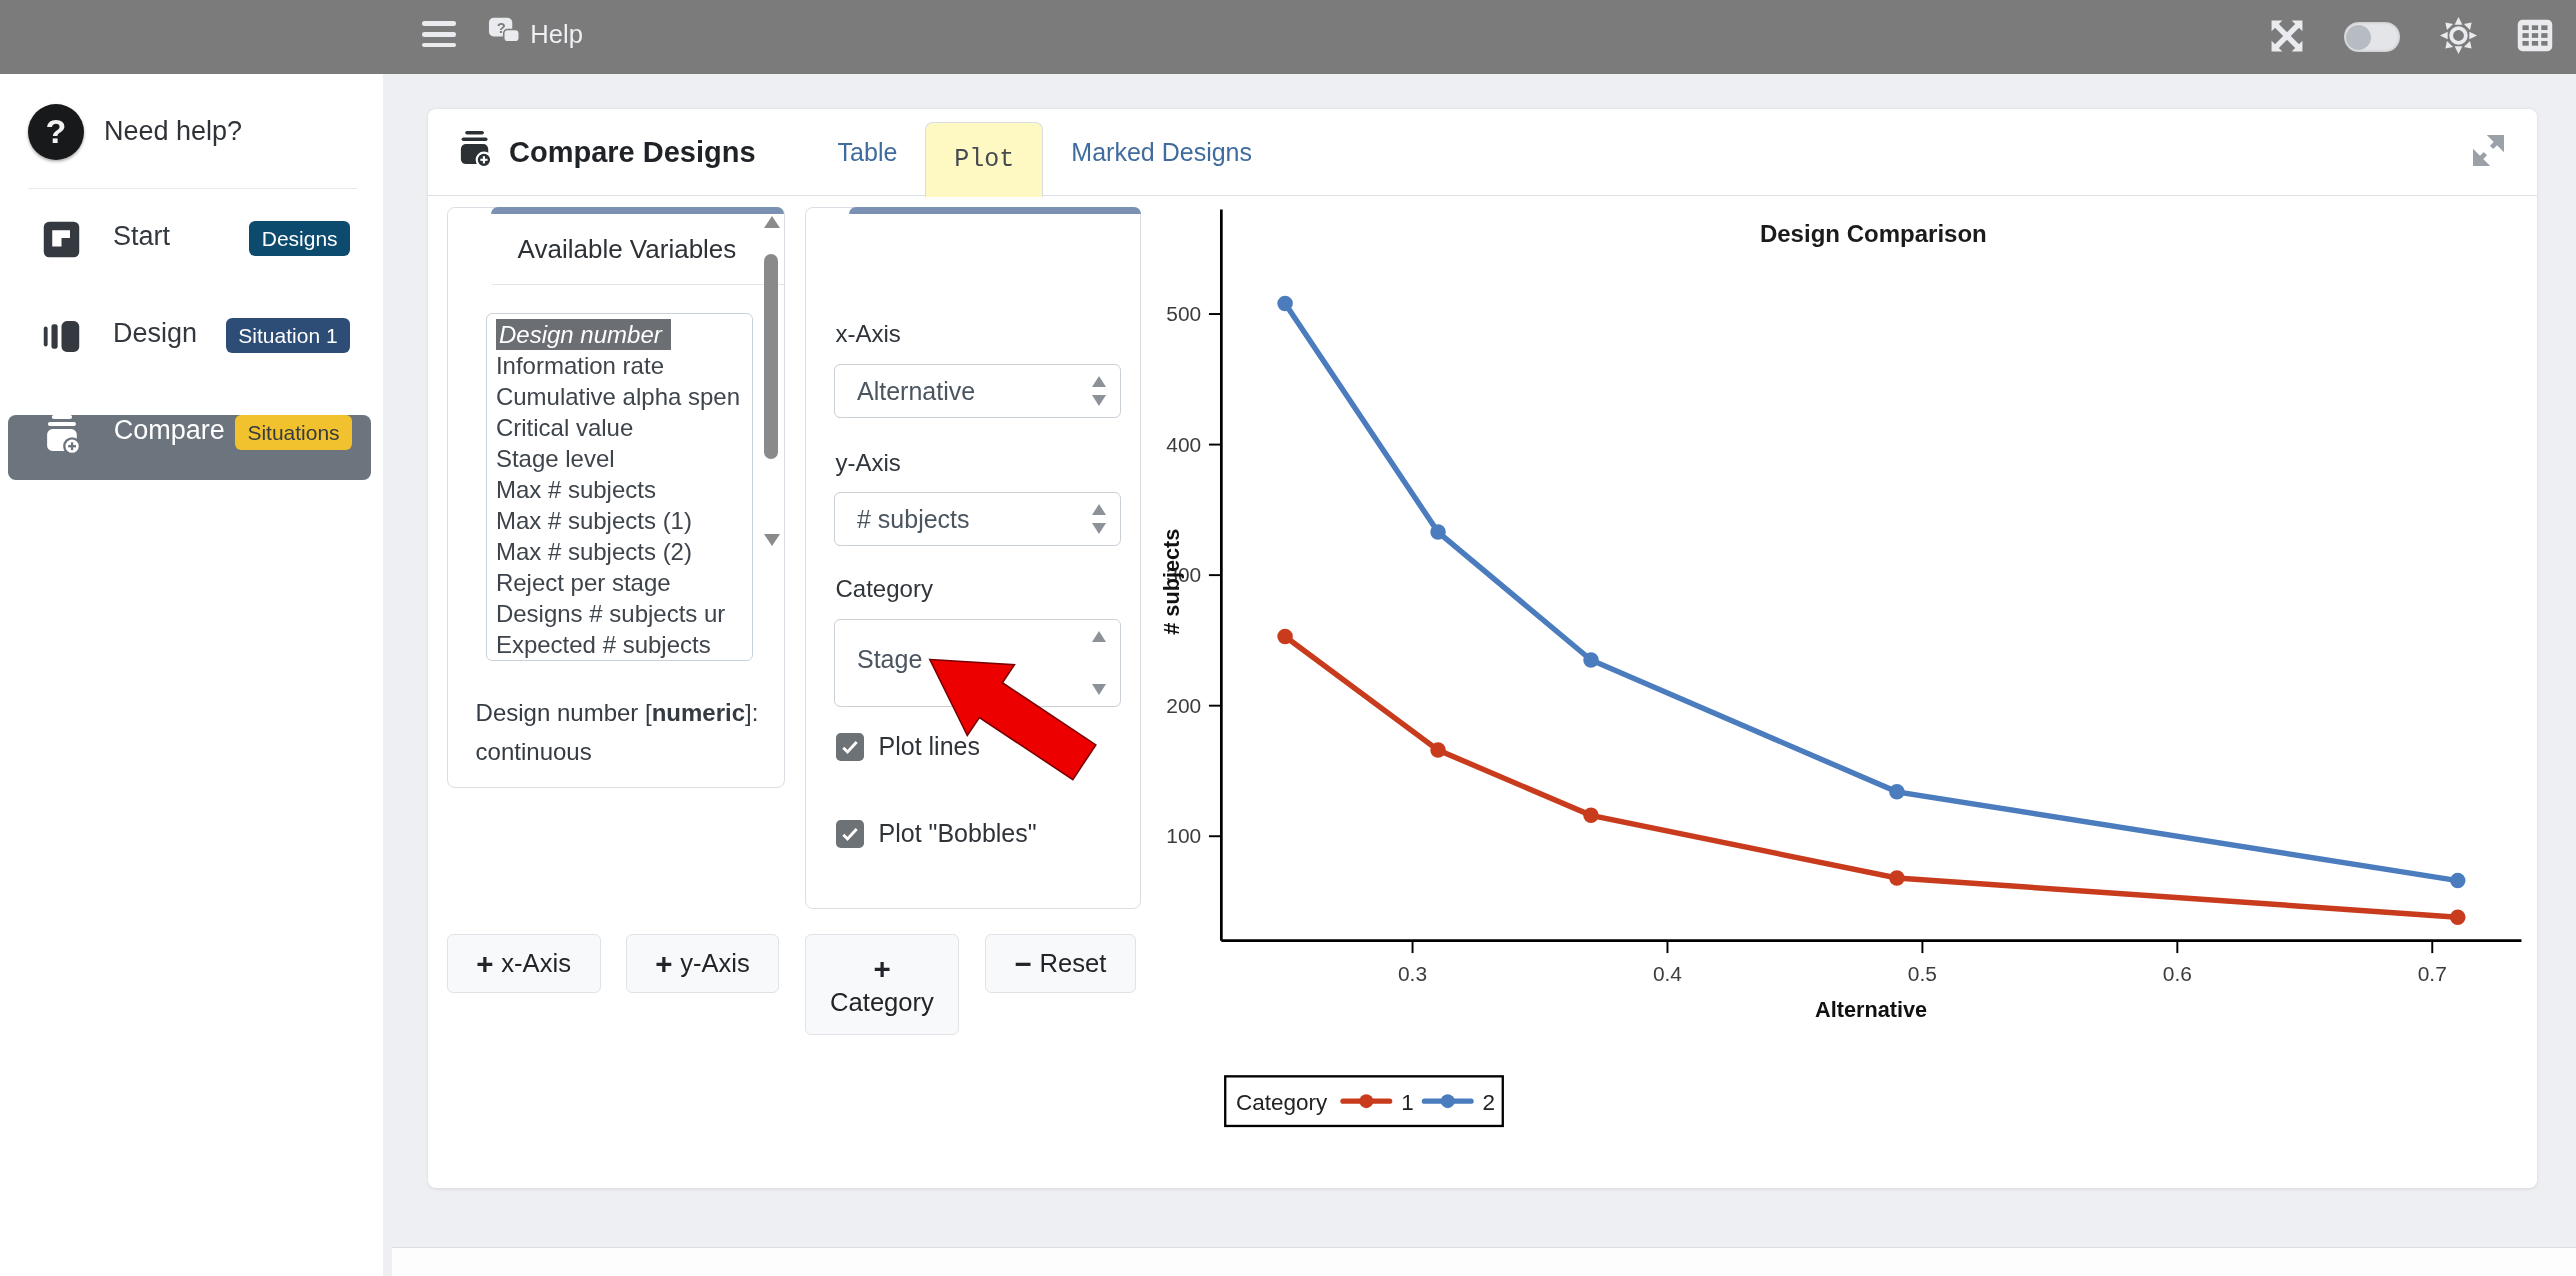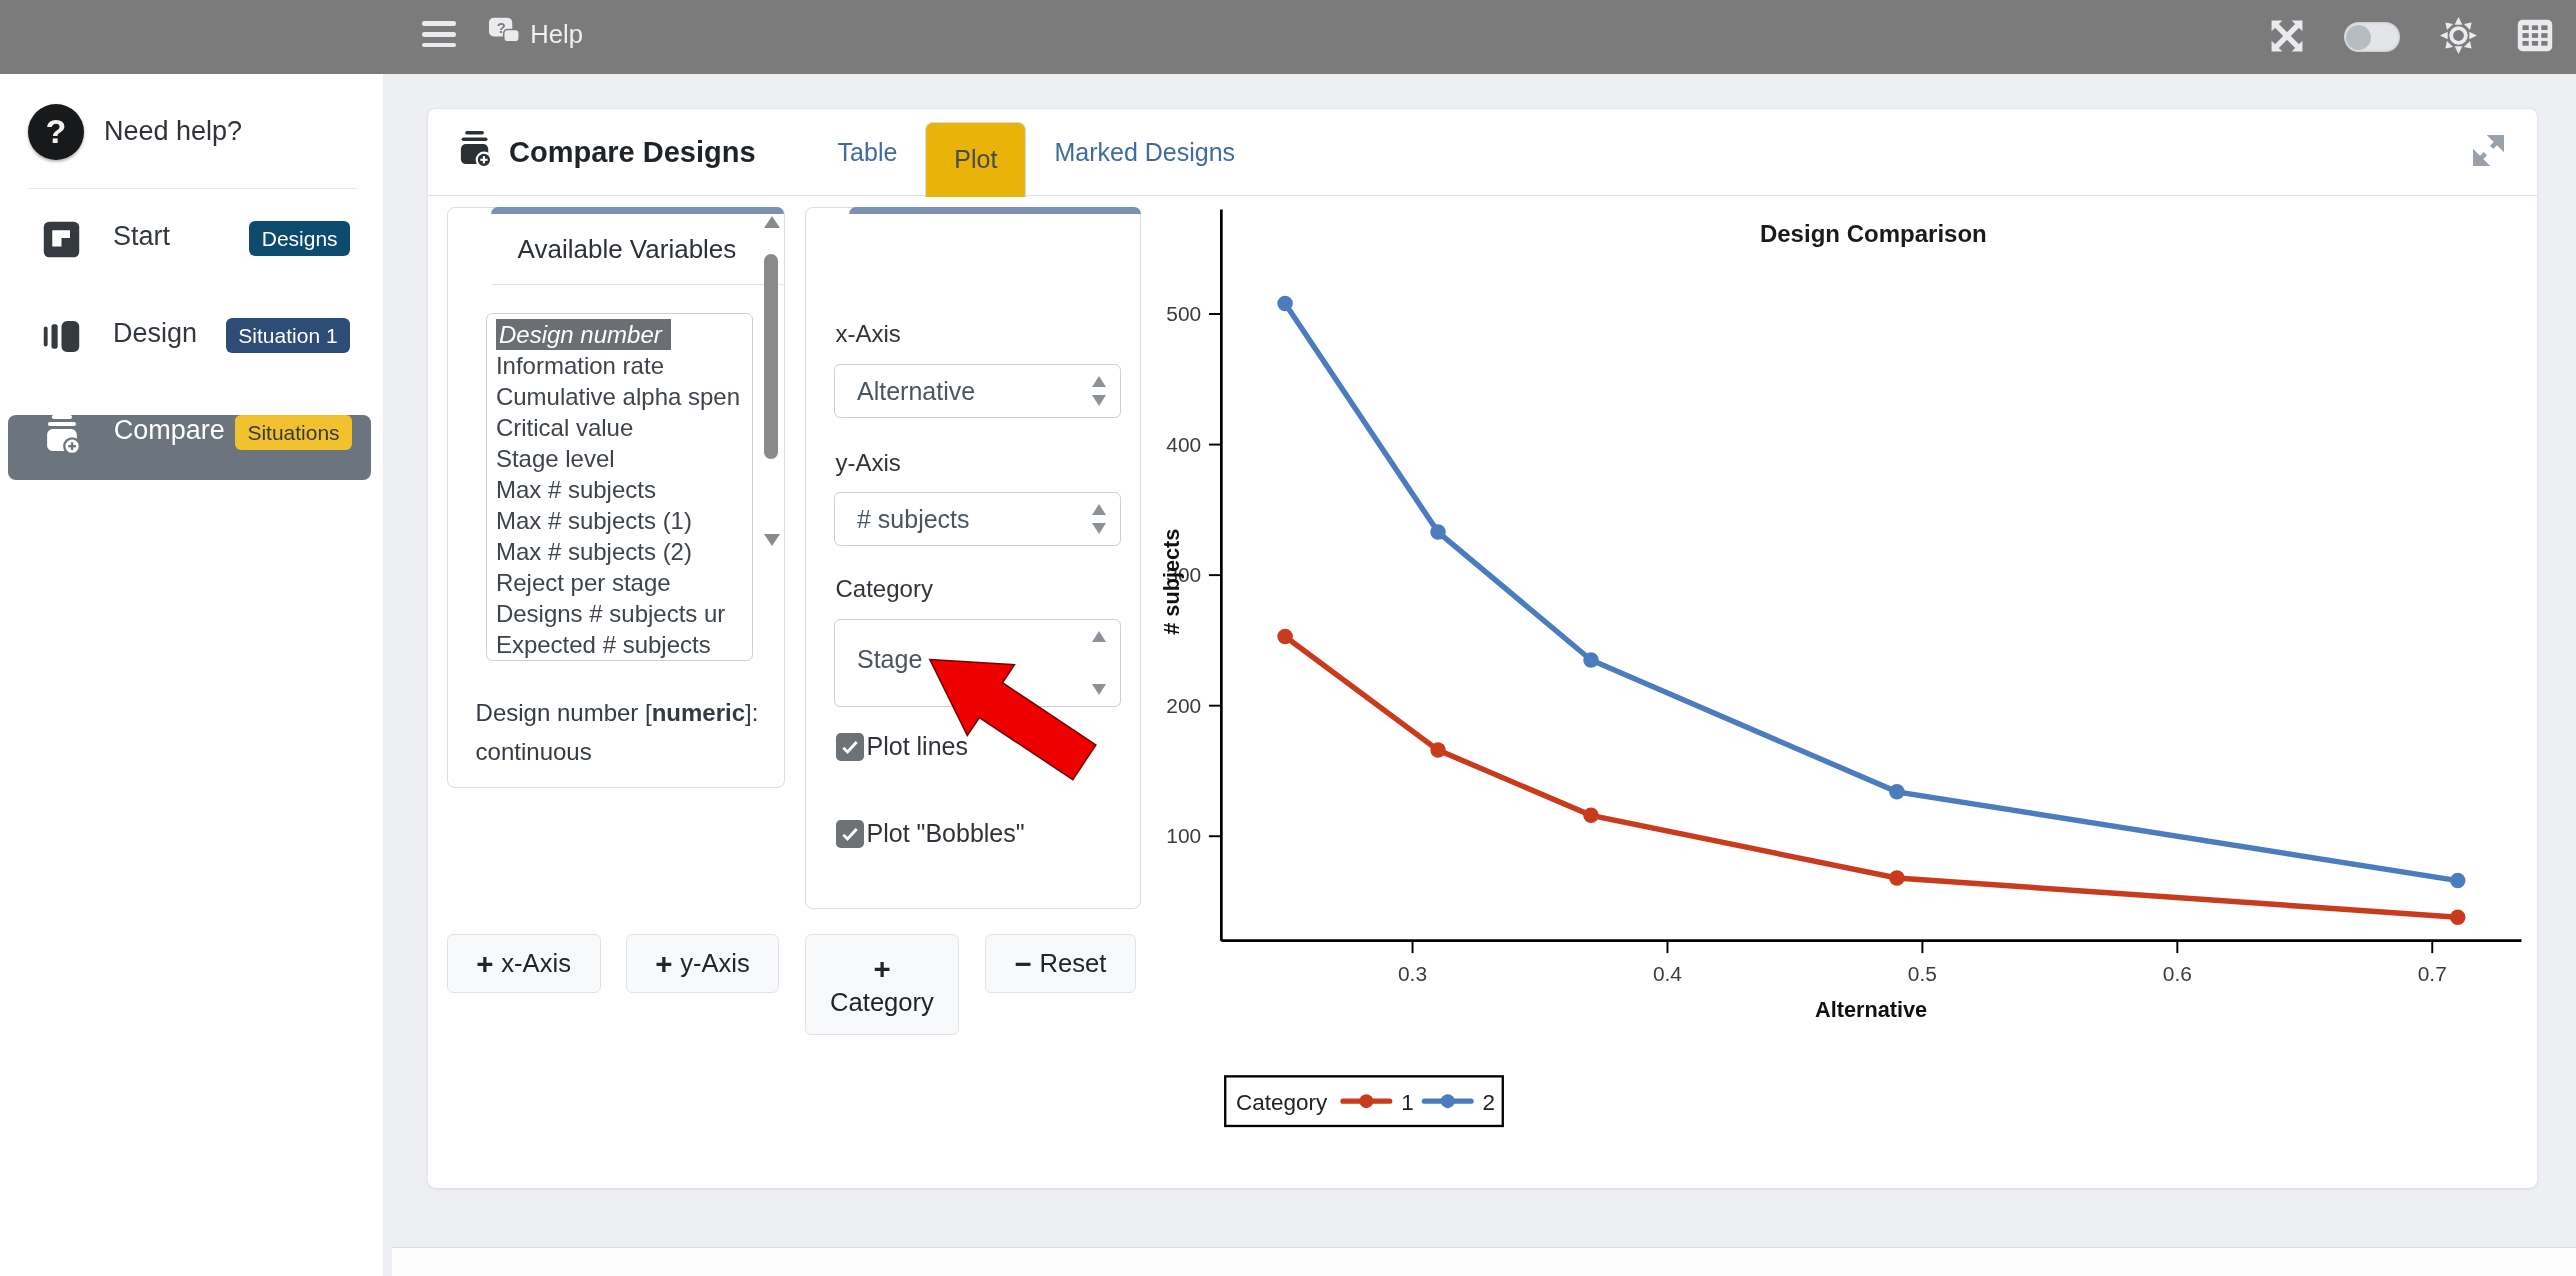--- a/index.html
+++ b/index.html
@@ -36,21 +36,21 @@
   .badge.yellow { background:#f2c12e; color:#343a40; }
 
   
   .main { position:absolute; left:392px; top:74px; width:2193px; height:1203px; background:#edeff3; }
   .footer { position:absolute; left:0; bottom:0; width:100%; height:30px; background:#fdfdfe; border-top:1.6px solid #d9dce1; }
 
   .card { position:absolute; left:36px; top:35px; width:2109px; height:1079px; background:#ffffff; border-radius:7.8px; box-shadow:0 0.8px 3.1px rgba(0,0,0,.10); }
   .card-header { position:relative; height:87px; display:flex; align-items:center; border-bottom:0.8px solid #dde1e6; padding-left:29.5px; }
   .card-title { display:flex; align-items:center; gap:15.5px; font-size:29px; font-weight:600; color:#1f2327; margin-right:54px; }
   .tab { font-size:25px; color:#3f6b9d; padding:0 28px; height:100%; display:flex; align-items:center; cursor:pointer; }
-  .tab.active { color:#464b50; background:#eab308; border:0.8px solid #d9dee3; border-bottom:none; border-radius:7.8px 7.8px 0 0; height:calc(100% - 11px); align-self:flex-end; margin-bottom:-1.6px; z-index:2; }
+  .tab.active { color:#464b50; background:#fef9c3; border:0.8px solid #d9dee3; border-bottom:none; border-radius:7.8px 7.8px 0 0; height:calc(100% - 11px); align-self:flex-end; margin-bottom:-1.6px; z-index:2;font-family:Liberation Mono, monospace; }
   .expand-corner { margin-left:auto; margin-right:33px; cursor:pointer; }
 
   
   .panel { position:absolute; background:#fff; border:0.8px solid #d9dee4; border-radius:7.8px;padding-left:44px; }
   .panel .accent { height:7px; background:#7b91b3; border-radius:7px 7px 0 0; margin:-0.8px -0.8px 0 -0.8px; }
   .panel-h { font-size:26px; color:#2c3136; padding:20px 26px 18.6px 26px; border-bottom:0.8px solid #e2e6ea; }
   .panel-available { left:18.6px; top:98px; width:338px; height:581px; }
   .panel-settings { left:377px; top:98px; width:336px; height:702px; }
 
   .listbox { position:absolute; left:38px; top:105px; width:267px; height:348px; border:0.8px solid #c9d1d8; border-radius:6.2px; overflow:hidden; padding:4.7px 0 0 9.3px; }
@@ -64,21 +64,21 @@
 
   .lb-caption { position:absolute; left:28px; top:485px; width:287px; font-size:24px; color:#343b42; line-height:39px; }
 
   .fld-label { position:absolute; left:29.5px; font-size:24px; color:#2f353b; }
   .selectbox { position:absolute; left:28px; width:287px; border:0.8px solid #c9d0d6; border-radius:6.2px; background:#fff; font-size:25px; color:#4b5560; }
   .selectbox .val { position:absolute; left:22px; top:50%; transform:translateY(-50%); }
   .selectbox.tall .val { top:25px; transform:none; }
   .spin-up { position:absolute; right:14px; top:11px; width:0; height:0; border-left:7.8px solid transparent; border-right:7.8px solid transparent; border-bottom:11px solid #8d9299; }
   .spin-down { position:absolute; right:14px; bottom:11px; width:0; height:0; border-left:7.8px solid transparent; border-right:7.8px solid transparent; border-top:11px solid #8d9299; }
 
-  .cb-row { position:absolute; left:29.5px; display:flex; align-items:center; gap:3px; font-size:25px; color:#2f3338; cursor:pointer; }
+  .cb-row { position:absolute; left:29.5px; display:flex; align-items:center; gap:15px; font-size:25px; color:#2f3338; cursor:pointer; }
   .cb-box { width:28px; height:28px; background:#6d7276; border-radius:4.7px; display:flex; align-items:center; justify-content:center; }
 
   
   .abtn { position:absolute; background:#f8f9fa; border:0.8px solid #dfe3e7; border-radius:6.2px; font-size:25.6px; color:#212529; display:flex; align-items:center; justify-content:center; gap:7.8px; cursor:pointer; }
   .abtn .sym { font-size:29.5px; font-weight:bold; }
   .abtn.two-line { flex-direction:column; gap:1.6px; }
 
   
   .chart-svg { position:absolute; left:729px; top:85px; }
   .chart-svg text { font-family:"Liberation Sans", sans-serif; }

